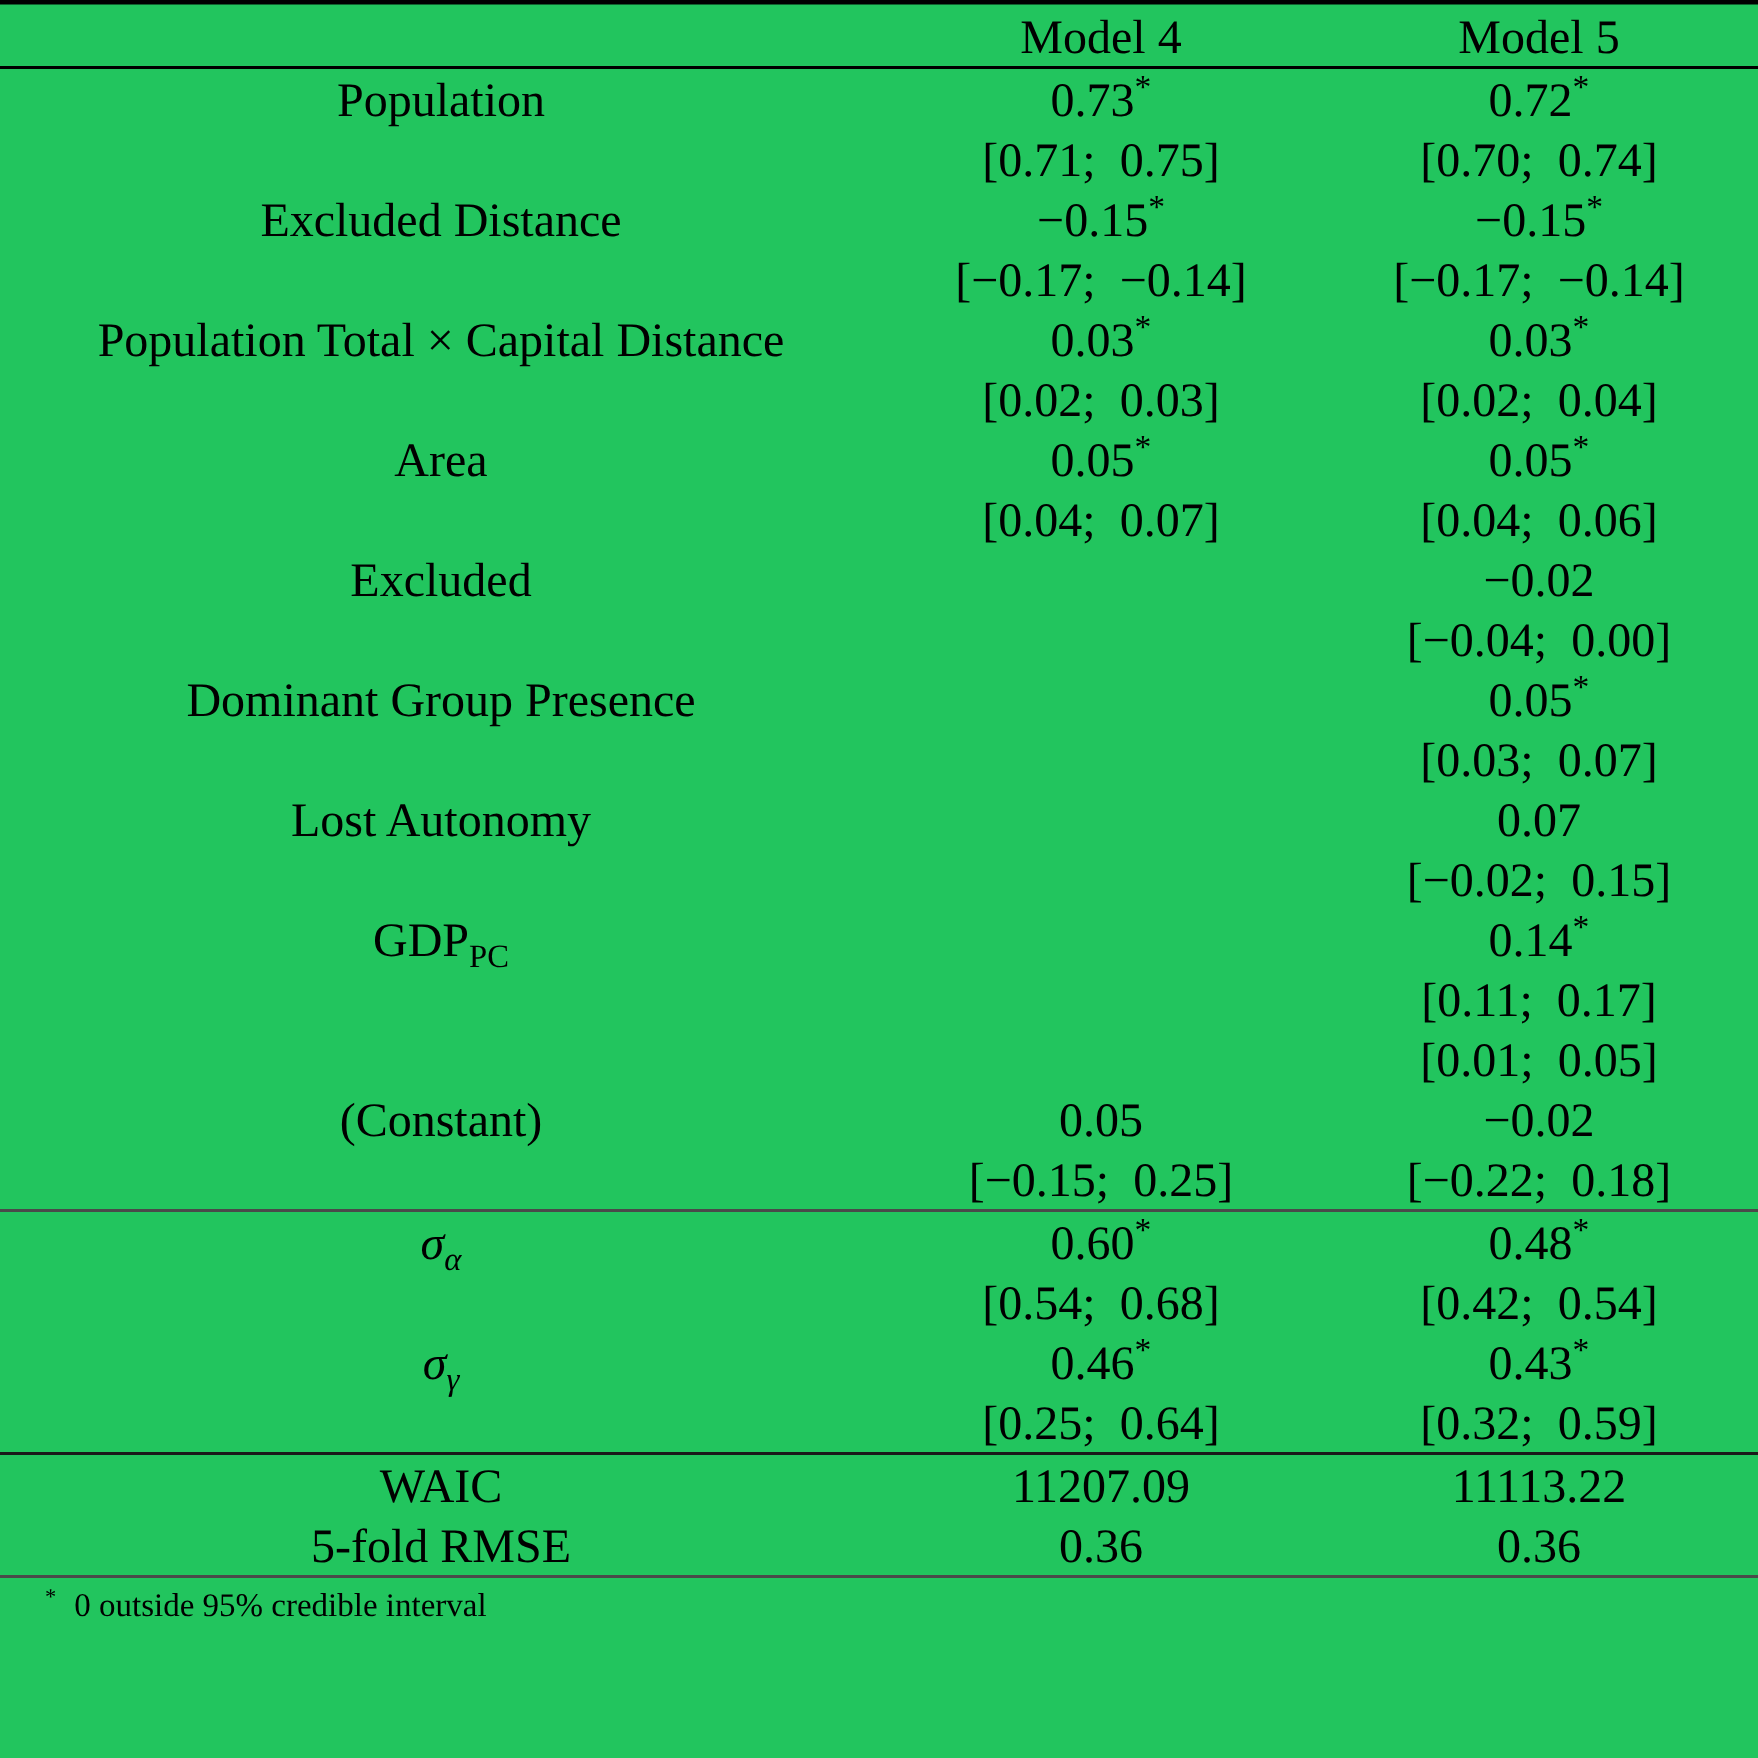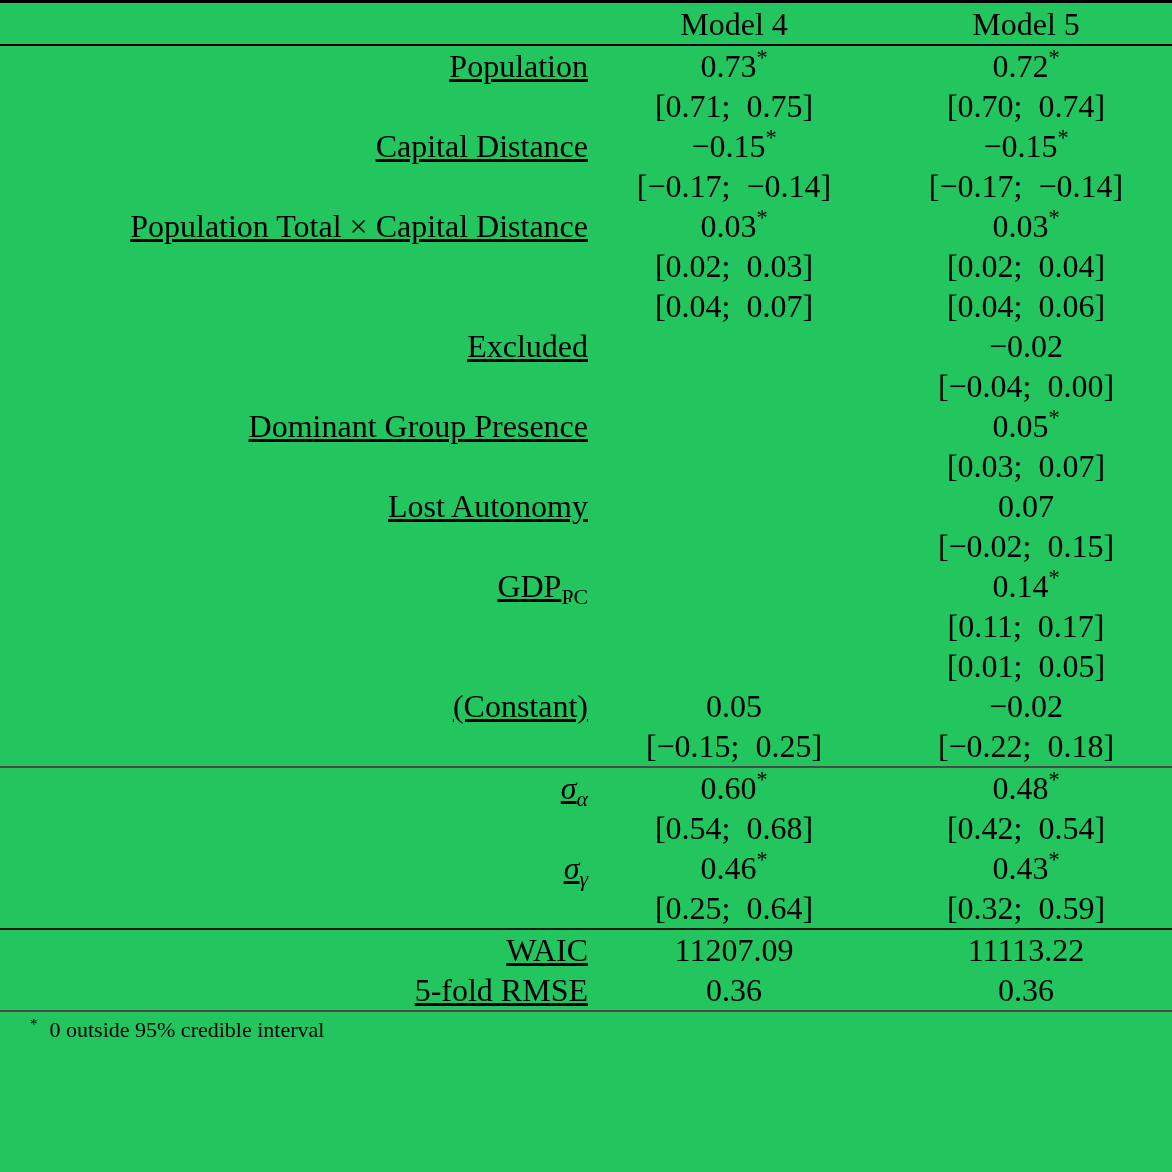--- a/index.html
+++ b/index.html
@@ -31,22 +31,21 @@
     padding: 0;
     font-size: 32px;
     font-weight: normal;
     line-height: 1;
     vertical-align: middle;
     white-space: nowrap;
   }
   thead th { height: 41px; }
   thead th { border-bottom: 2px solid #000000; }
   .lbl {
-    text-align: right;
-    text-decoration: underline;
+    text-align: center;
   }
   .val {
     text-align: center;
   }
   tr.rule-sigma td { border-top: 2px solid #4a4a4a; margin-top: 32px; }
   tr.rule-gof td { border-top: 2px solid #1a1a1a; }
   sup.star {
     font-size: 70%;
     vertical-align: super;
     line-height: 0;
@@ -92,41 +91,46 @@
         <td class="val"><span>0.73</span><sup class="star">*</sup></td>
         <td class="val"><span>0.72</span><sup class="star">*</sup></td>
       </tr>
       <tr>
         <td class="lbl"></td>
         <td class="val">[0.71; 0.75]</td>
         <td class="val">[0.70; 0.74]</td>
       </tr>
 
       <tr>
-        <td class="lbl"><span>Capital Distance</span></td>
+        <td class="lbl"><span>Excluded Distance</span></td>
         <td class="val"><span>−0.15</span><sup class="star">*</sup></td>
         <td class="val"><span>−0.15</span><sup class="star">*</sup></td>
       </tr>
       <tr>
         <td class="lbl"></td>
         <td class="val">[−0.17; −0.14]</td>
         <td class="val">[−0.17; −0.14]</td>
       </tr>
 
       <tr>
         <td class="lbl"><span>Population Total × Capital Distance</span></td>
         <td class="val"><span>0.03</span><sup class="star">*</sup></td>
         <td class="val"><span>0.03</span><sup class="star">*</sup></td>
       </tr>
       <tr>
         <td class="lbl"></td>
         <td class="val">[0.02; 0.03]</td>
         <td class="val">[0.02; 0.04]</td>
       </tr>
 
+      <tr>
+        <td class="lbl"><span>Area</span></td>
+        <td class="val"><span>0.05</span><sup class="star">*</sup></td>
+        <td class="val"><span>0.05</span><sup class="star">*</sup></td>
+      </tr>
       <tr>
         <td class="lbl"></td>
         <td class="val">[0.04; 0.07]</td>
         <td class="val">[0.04; 0.06]</td>
       </tr>
 
       <tr>
         <td class="lbl"><span>Excluded</span></td>
         <td class="val"><span></span><sup class="star"></sup></td>
         <td class="val"><span>−0.02</span><sup class="star"></sup></td>

